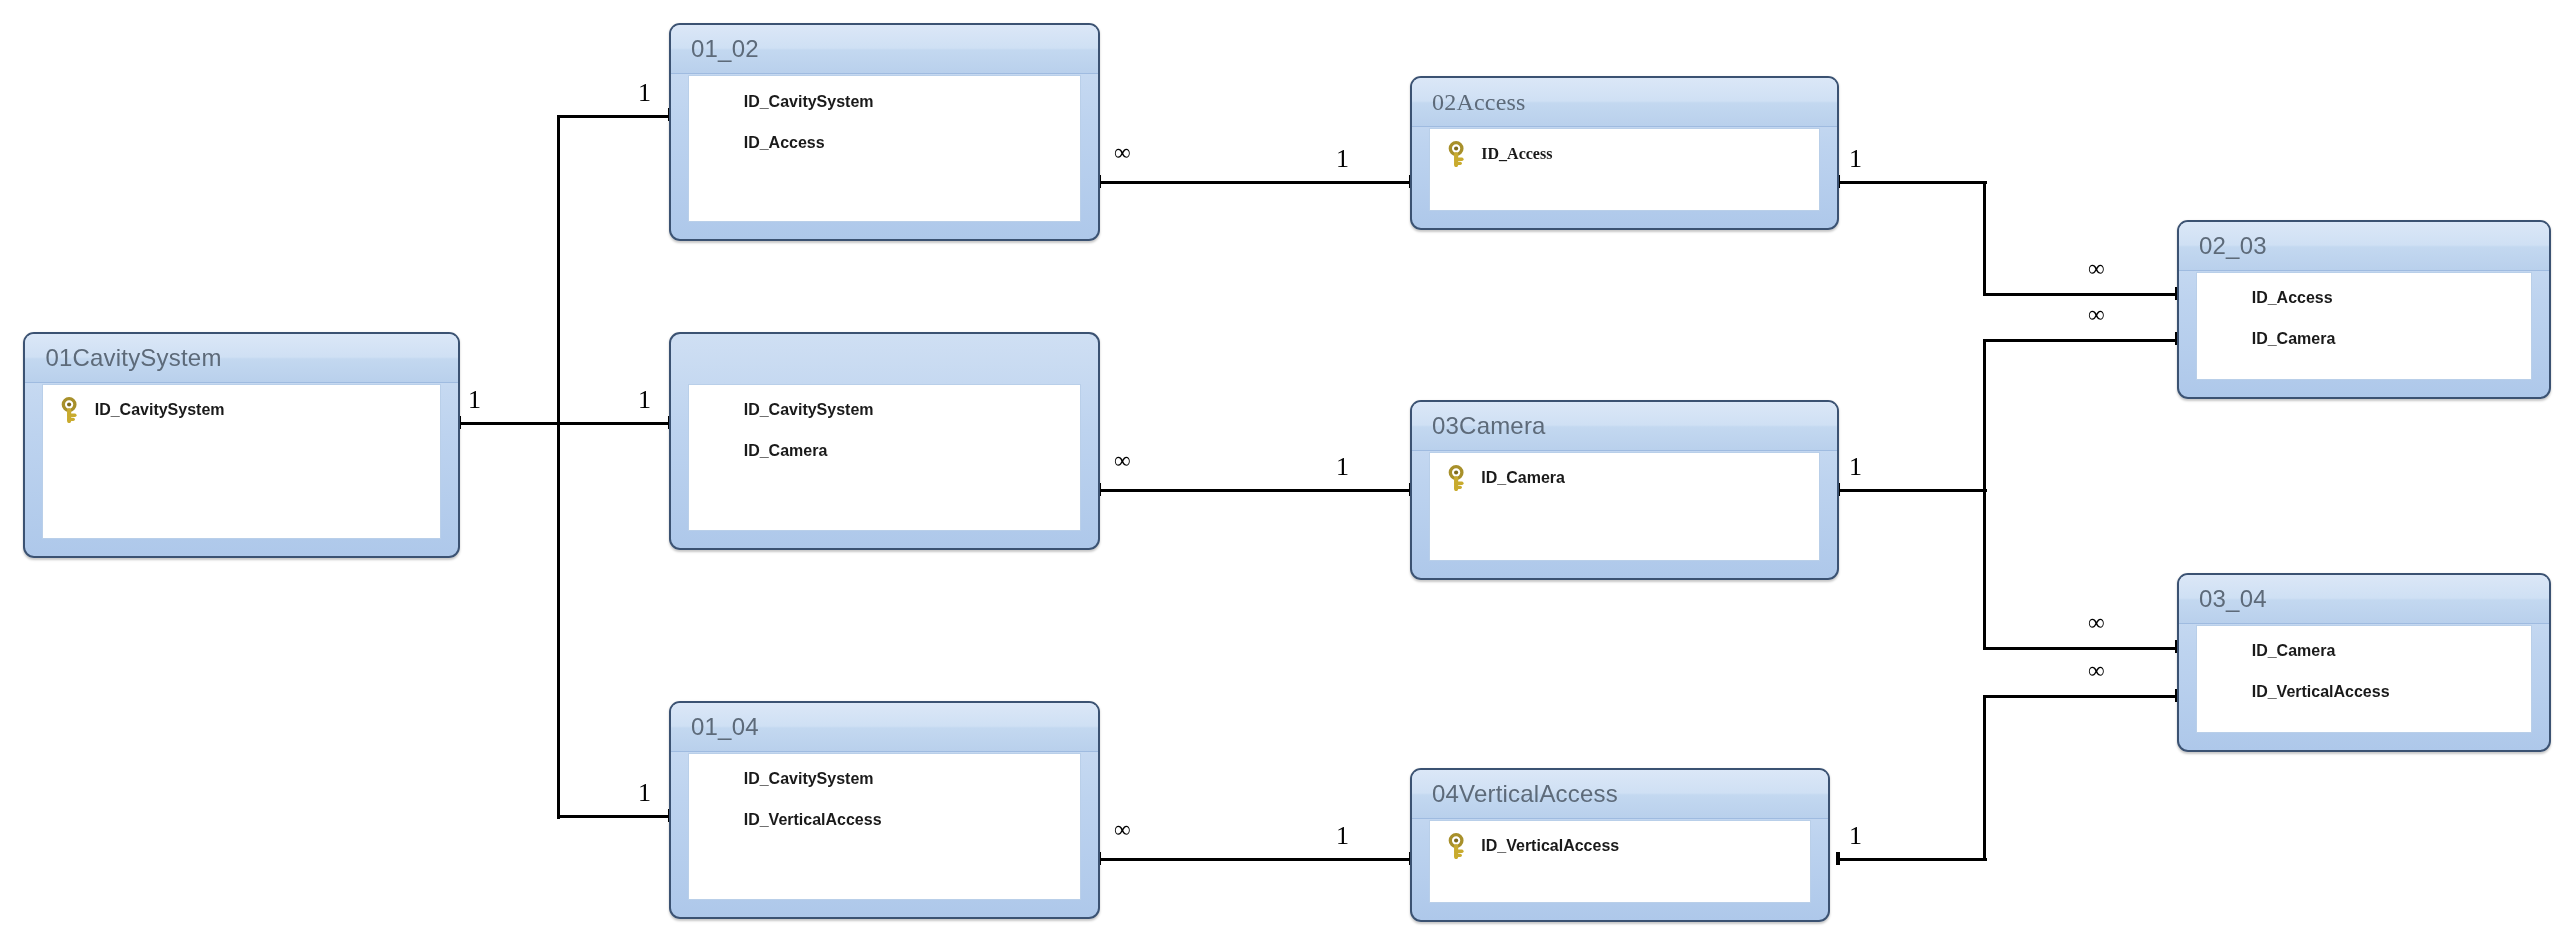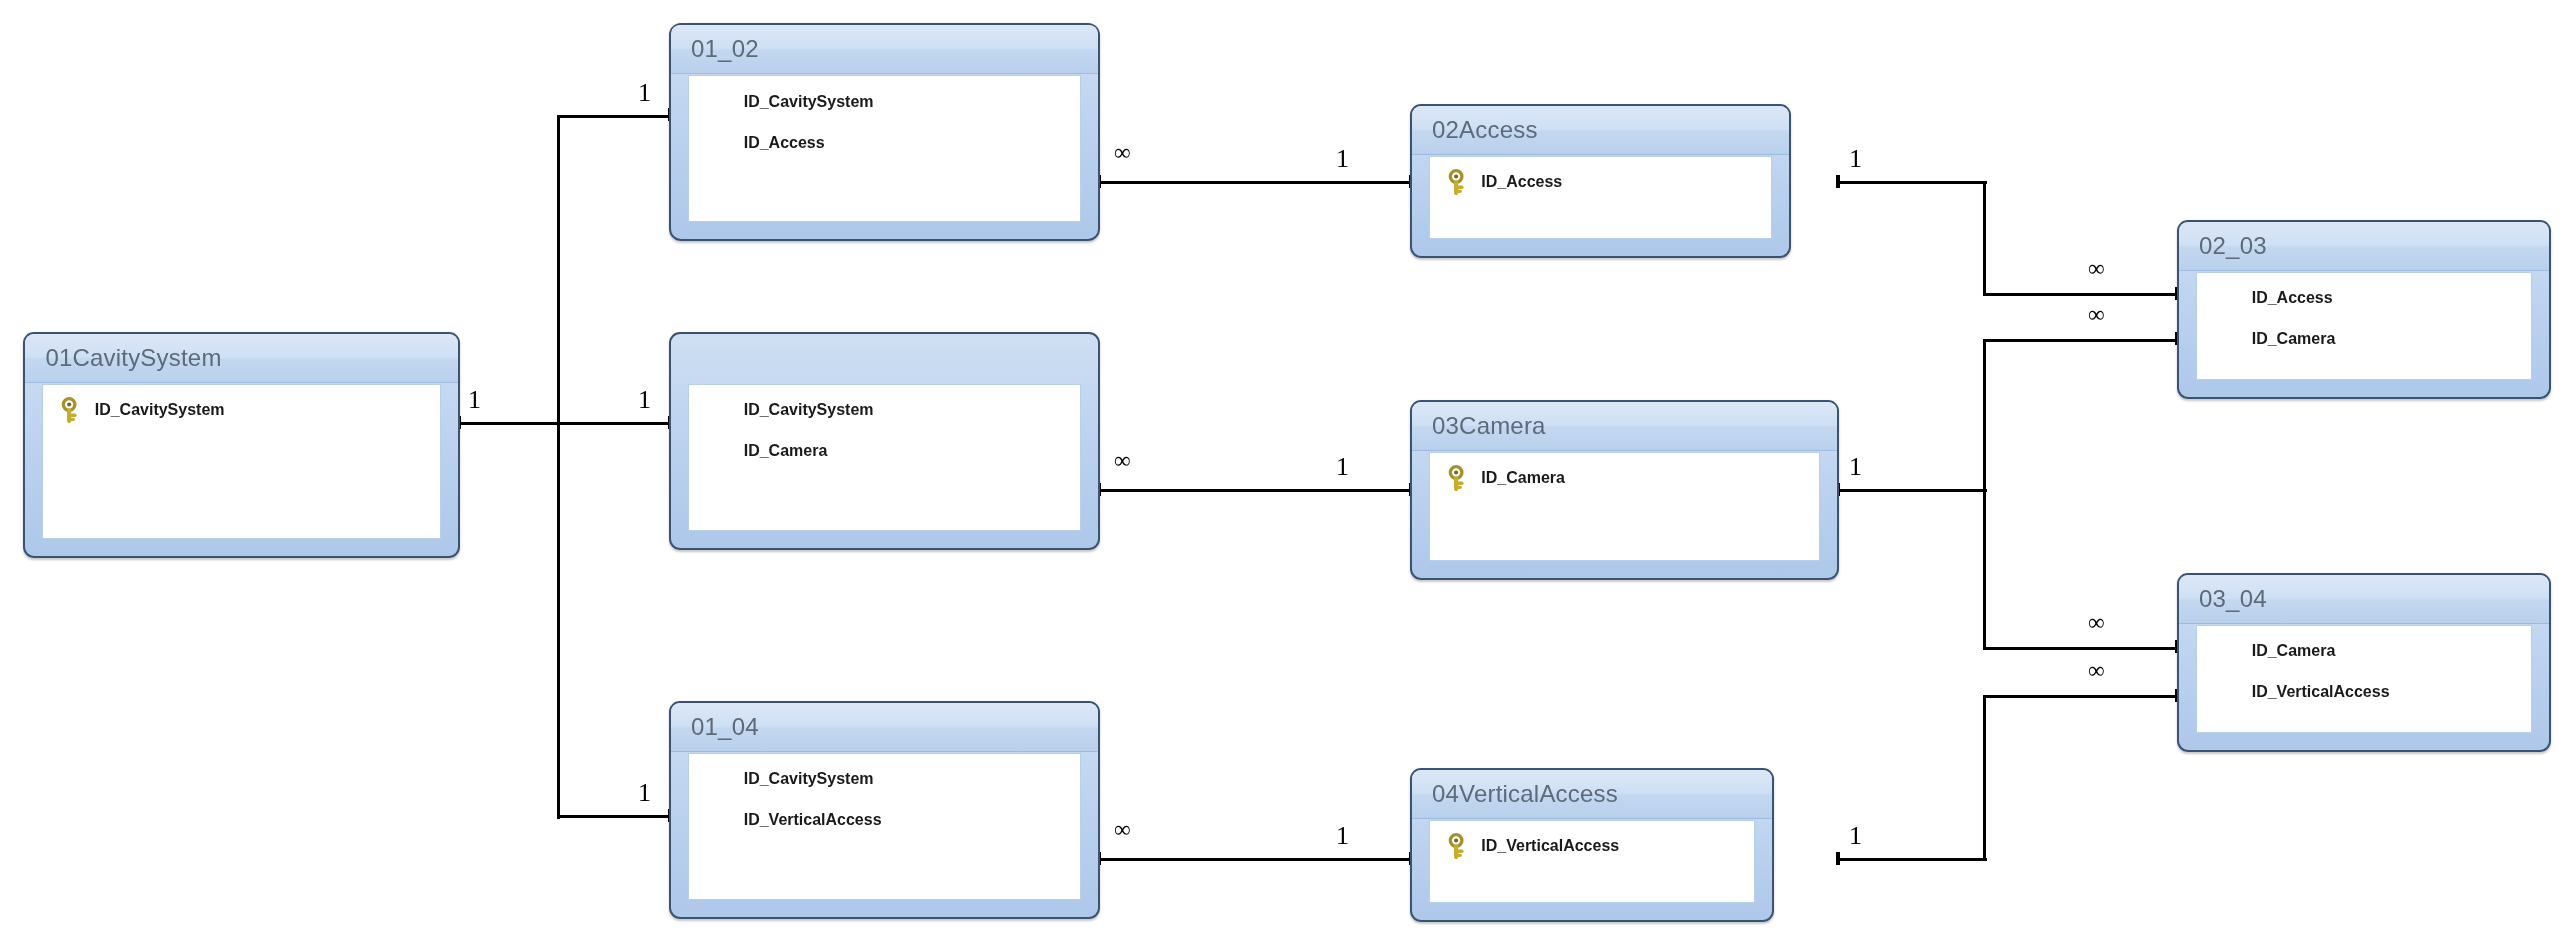--- a/index.html
+++ b/index.html
@@ -187,21 +187,21 @@
           <circle cx="11" cy="9" r="2.5" fill="#7d6a1d"></circle>
           <path d="M11 16 L11 29" stroke="#c9ab2e" stroke-width="5" stroke-linecap="round"></path>
           <path d="M11 22 L18 22" stroke="#c9ab2e" stroke-width="4" stroke-linecap="round"></path>
           <path d="M11 27 L16 27" stroke="#c9ab2e" stroke-width="4" stroke-linecap="round"></path>
         </svg>
         <span class="fld-label">ID_CavitySystem</span>
       </div>
     </div>
   </div>
 
-  <div class="tbl" style="left:669px; top:23.4px; width:431px; height:218px;border-radius:12px;">
+  <div class="tbl" style="left:669px; top:23.4px; width:431px; height:218px;">
     <div class="tbl-hdr">01_02</div>
     <div class="tbl-body">
       <div class="fld no-key">
         <span class="fld-label">ID_CavitySystem</span>
       </div>
       <div class="fld no-key">
         <span class="fld-label">ID_Access</span>
       </div>
     </div>
   </div>
@@ -222,21 +222,21 @@
     <div class="tbl-body">
       <div class="fld no-key">
         <span class="fld-label">ID_CavitySystem</span>
       </div>
       <div class="fld no-key">
         <span class="fld-label">ID_VerticalAccess</span>
       </div>
     </div>
   </div>
 
-  <div class="tbl" style="left:1410px; top:104px; width:381px; height:154px;">
+  <div class="tbl" style="left:1410px; top:76px; width:429px; height:154px;font-family:Liberation Serif, serif;">
     <div class="tbl-hdr">02Access</div>
     <div class="tbl-body">
       <div class="fld with-key">
         <svg class="keyicon" viewBox="0 0 32 32">
           <circle cx="11" cy="9" r="7" fill="none" stroke="#a8902a" stroke-width="4"></circle>
           <circle cx="11" cy="9" r="2.5" fill="#7d6a1d"></circle>
           <path d="M11 16 L11 29" stroke="#c9ab2e" stroke-width="5" stroke-linecap="round"></path>
           <path d="M11 22 L18 22" stroke="#c9ab2e" stroke-width="4" stroke-linecap="round"></path>
           <path d="M11 27 L16 27" stroke="#c9ab2e" stroke-width="4" stroke-linecap="round"></path>
         </svg>
@@ -254,21 +254,21 @@
           <circle cx="11" cy="9" r="2.5" fill="#7d6a1d"></circle>
           <path d="M11 16 L11 29" stroke="#c9ab2e" stroke-width="5" stroke-linecap="round"></path>
           <path d="M11 22 L18 22" stroke="#c9ab2e" stroke-width="4" stroke-linecap="round"></path>
           <path d="M11 27 L16 27" stroke="#c9ab2e" stroke-width="4" stroke-linecap="round"></path>
         </svg>
         <span class="fld-label">ID_Camera</span>
       </div>
     </div>
   </div>
 
-  <div class="tbl" style="left:1410px; top:768px; width:364px; height:154px;">
+  <div class="tbl" style="left:1410px; top:768px; width:420px; height:154px;">
     <div class="tbl-hdr">04VerticalAccess</div>
     <div class="tbl-body">
       <div class="fld with-key">
         <svg class="keyicon" viewBox="0 0 32 32">
           <circle cx="11" cy="9" r="7" fill="none" stroke="#a8902a" stroke-width="4"></circle>
           <circle cx="11" cy="9" r="2.5" fill="#7d6a1d"></circle>
           <path d="M11 16 L11 29" stroke="#c9ab2e" stroke-width="5" stroke-linecap="round"></path>
           <path d="M11 22 L18 22" stroke="#c9ab2e" stroke-width="4" stroke-linecap="round"></path>
           <path d="M11 27 L16 27" stroke="#c9ab2e" stroke-width="4" stroke-linecap="round"></path>
         </svg>

